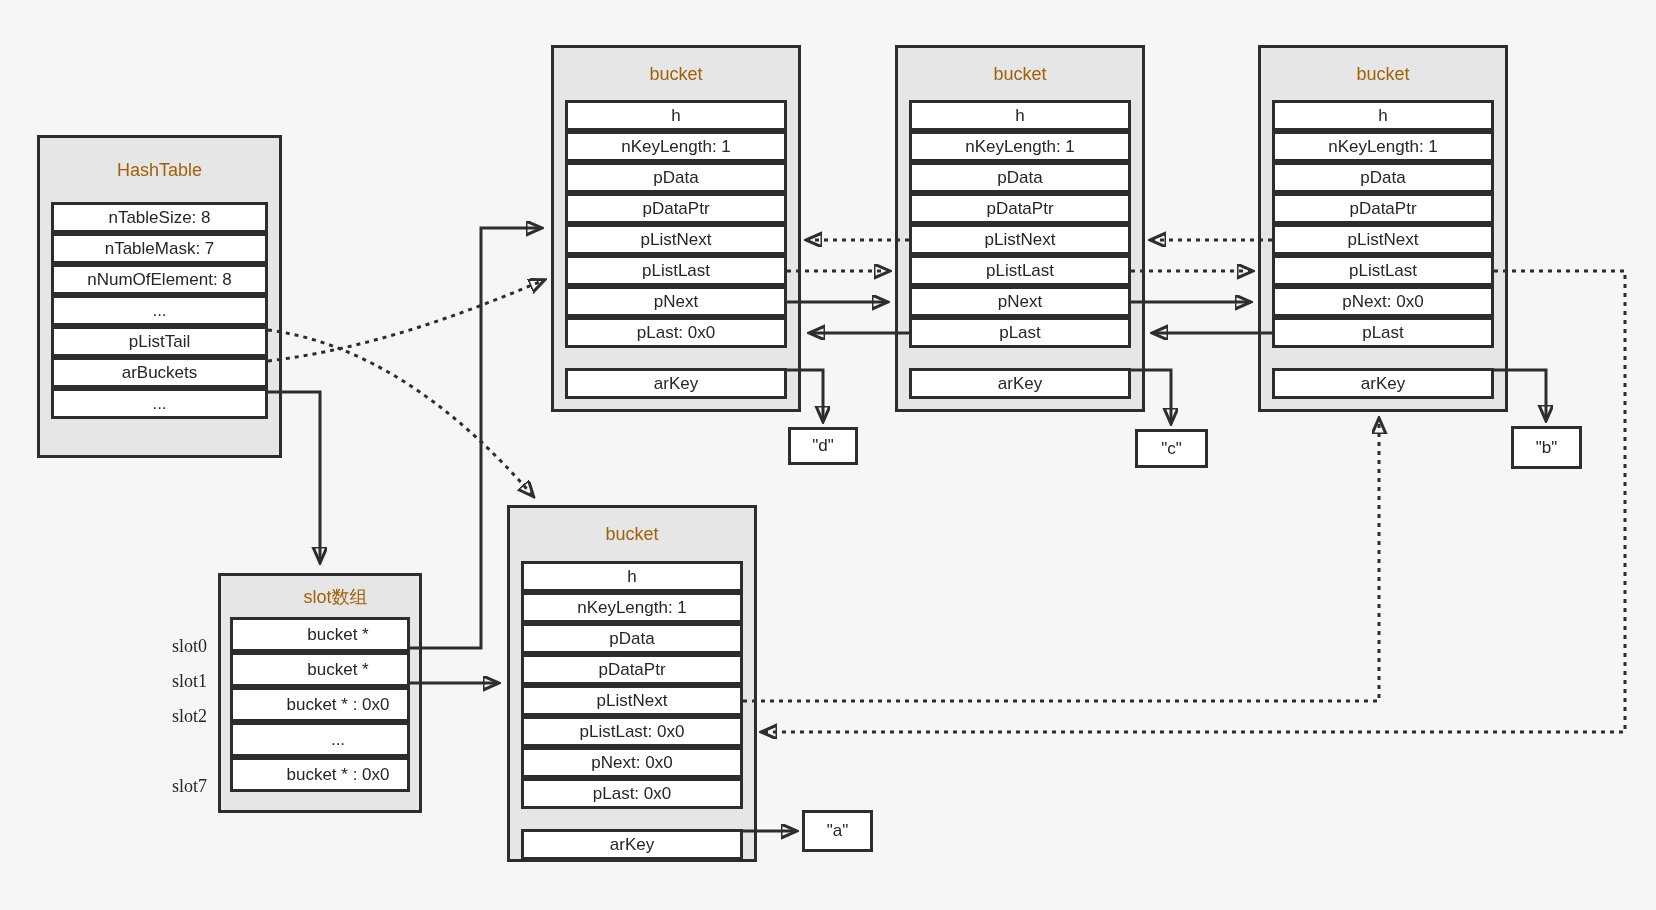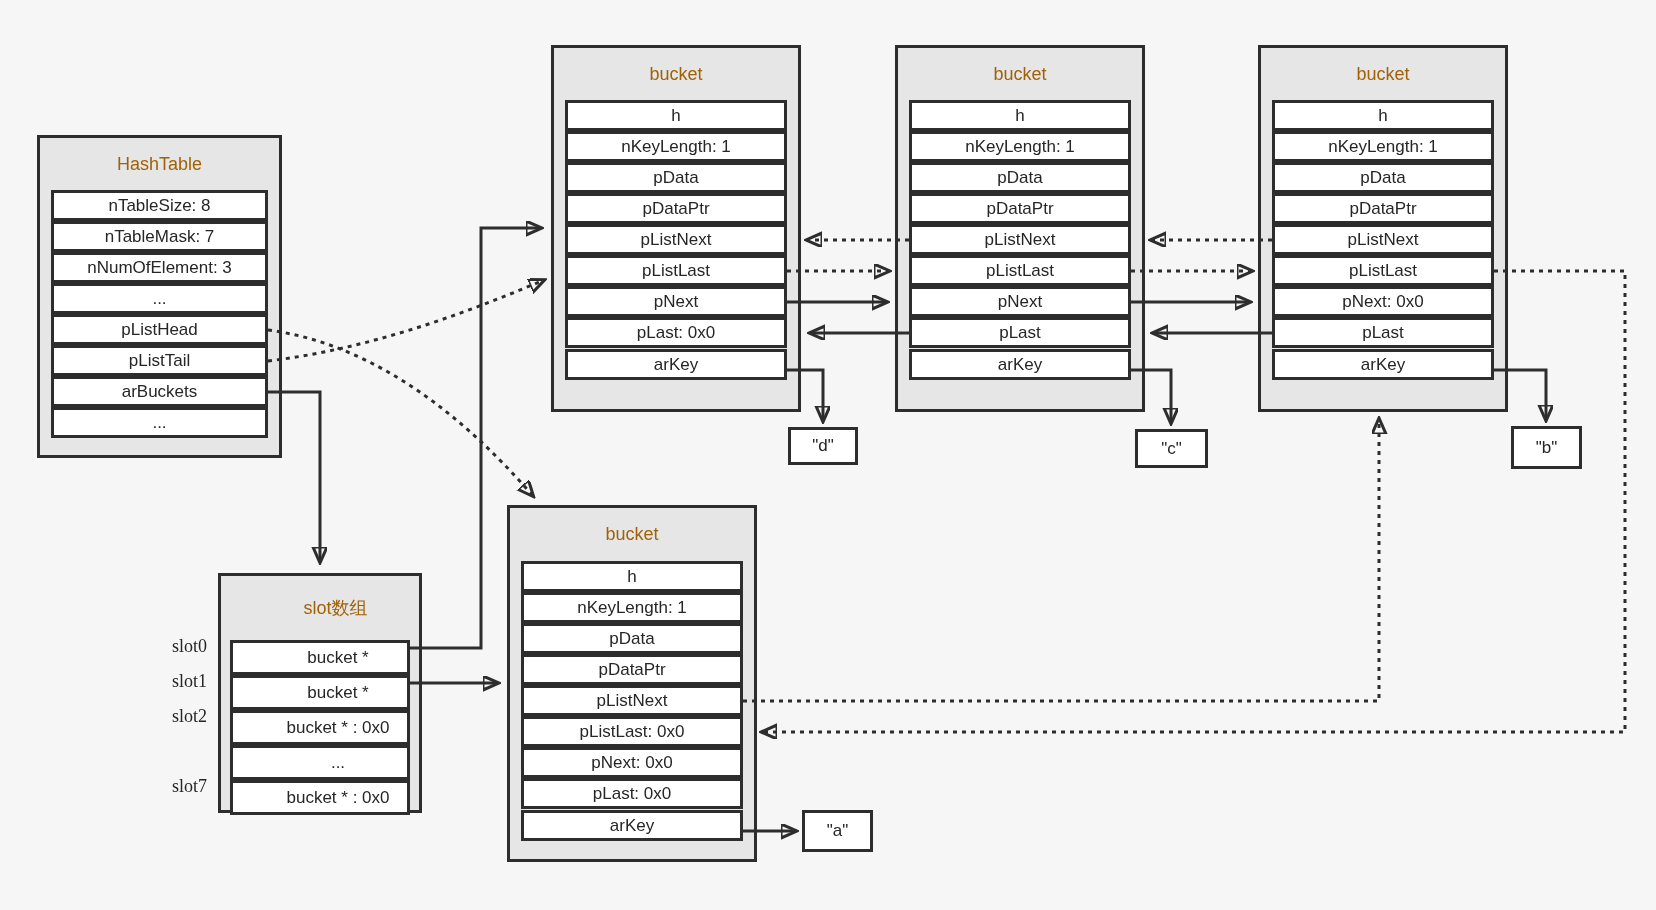--- a/index.html
+++ b/index.html
@@ -2,50 +2,49 @@
 <html><head>
 <meta charset="utf-8">
 <style>
   html,body{margin:0;padding:0;background:#f6f6f6;font-family:"Liberation Sans","DejaVu Sans",sans-serif;}
   #canvas{position:relative;width:1656px;height:910px;background:#f6f6f6;overflow:hidden;}
   .box{position:absolute;background:#e6e6e6;border:3px solid #2d2d2d;box-sizing:border-box;}
   .box-title{display:flex;align-items:center;justify-content:center;font-size:18px;color:#a16207;}
   .rows{padding:0 11px;}
   .row{height:31px;border:3px solid #2d2d2d;background:#ffffff;box-sizing:border-box;
        display:flex;align-items:center;justify-content:center;font-size:17px;color:#262626;white-space:pre;}
-  .row.gap{margin-top:1px;text-align:right;}
+  .row.gap{margin-top:20px;text-align:right;}
   .row.slotrow{height:35px;padding-left:36px;}
   .keybox{position:absolute;width:71px;height:40px;background:#ffffff;border:3px solid #2d2d2d;box-sizing:border-box;
           display:flex;align-items:center;justify-content:center;font-size:17px;color:#262626;}
   .slotlabel{position:absolute;width:62px;left:145px;text-align:right;font-size:18px;color:#262626;font-family:Liberation Serif, serif;}
   svg.overlay{position:absolute;left:0;top:0;width:1656px;height:910px;pointer-events:none;}
   svg.overlay path{fill:none;stroke:#2d2d2d;stroke-width:3;}
   svg.overlay path.dotted{stroke-dasharray:4 5;}
 </style>
 </head>
 <body>
 
 <div id="canvas">
 
   <div class="box" style="left:37px;top:135px;width:245px;height:323px;">
-    <div class="box-title" style="height:52px;">HashTable</div>
+    <div class="box-title" style="height:64px;">HashTable</div>
     <div class="rows">
       <div class="row">nTableSize: 8</div>
       <div class="row">nTableMask: 7</div>
-      <div class="row">nNumOfElement: 3</div>
+      <div class="row">nNumOfElement: 8</div>
       <div class="row">...</div>
-      <div class="row">pListHead</div>
       <div class="row">pListTail</div>
       <div class="row">arBuckets</div>
       <div class="row">...</div>
     </div>
   </div>
 
   <div class="box" style="left:218px;top:573px;width:204px;height:240px;">
-    <div class="box-title" style="height:64px;margin-left:31px;">slot数组</div>
+    <div class="box-title" style="height:41px;margin-left:31px;">slot数组</div>
     <div class="rows" style="padding:0 9px;">
       <div class="row slotrow">bucket *</div>
       <div class="row slotrow">bucket *</div>
       <div class="row slotrow">bucket * : 0x0</div>
       <div class="row slotrow">...</div>
       <div class="row slotrow">bucket * : 0x0</div>
     </div>
   </div>
   <div class="slotlabel" style="top:636px;">slot0</div>
   <div class="slotlabel" style="top:671px;">slot1</div>

